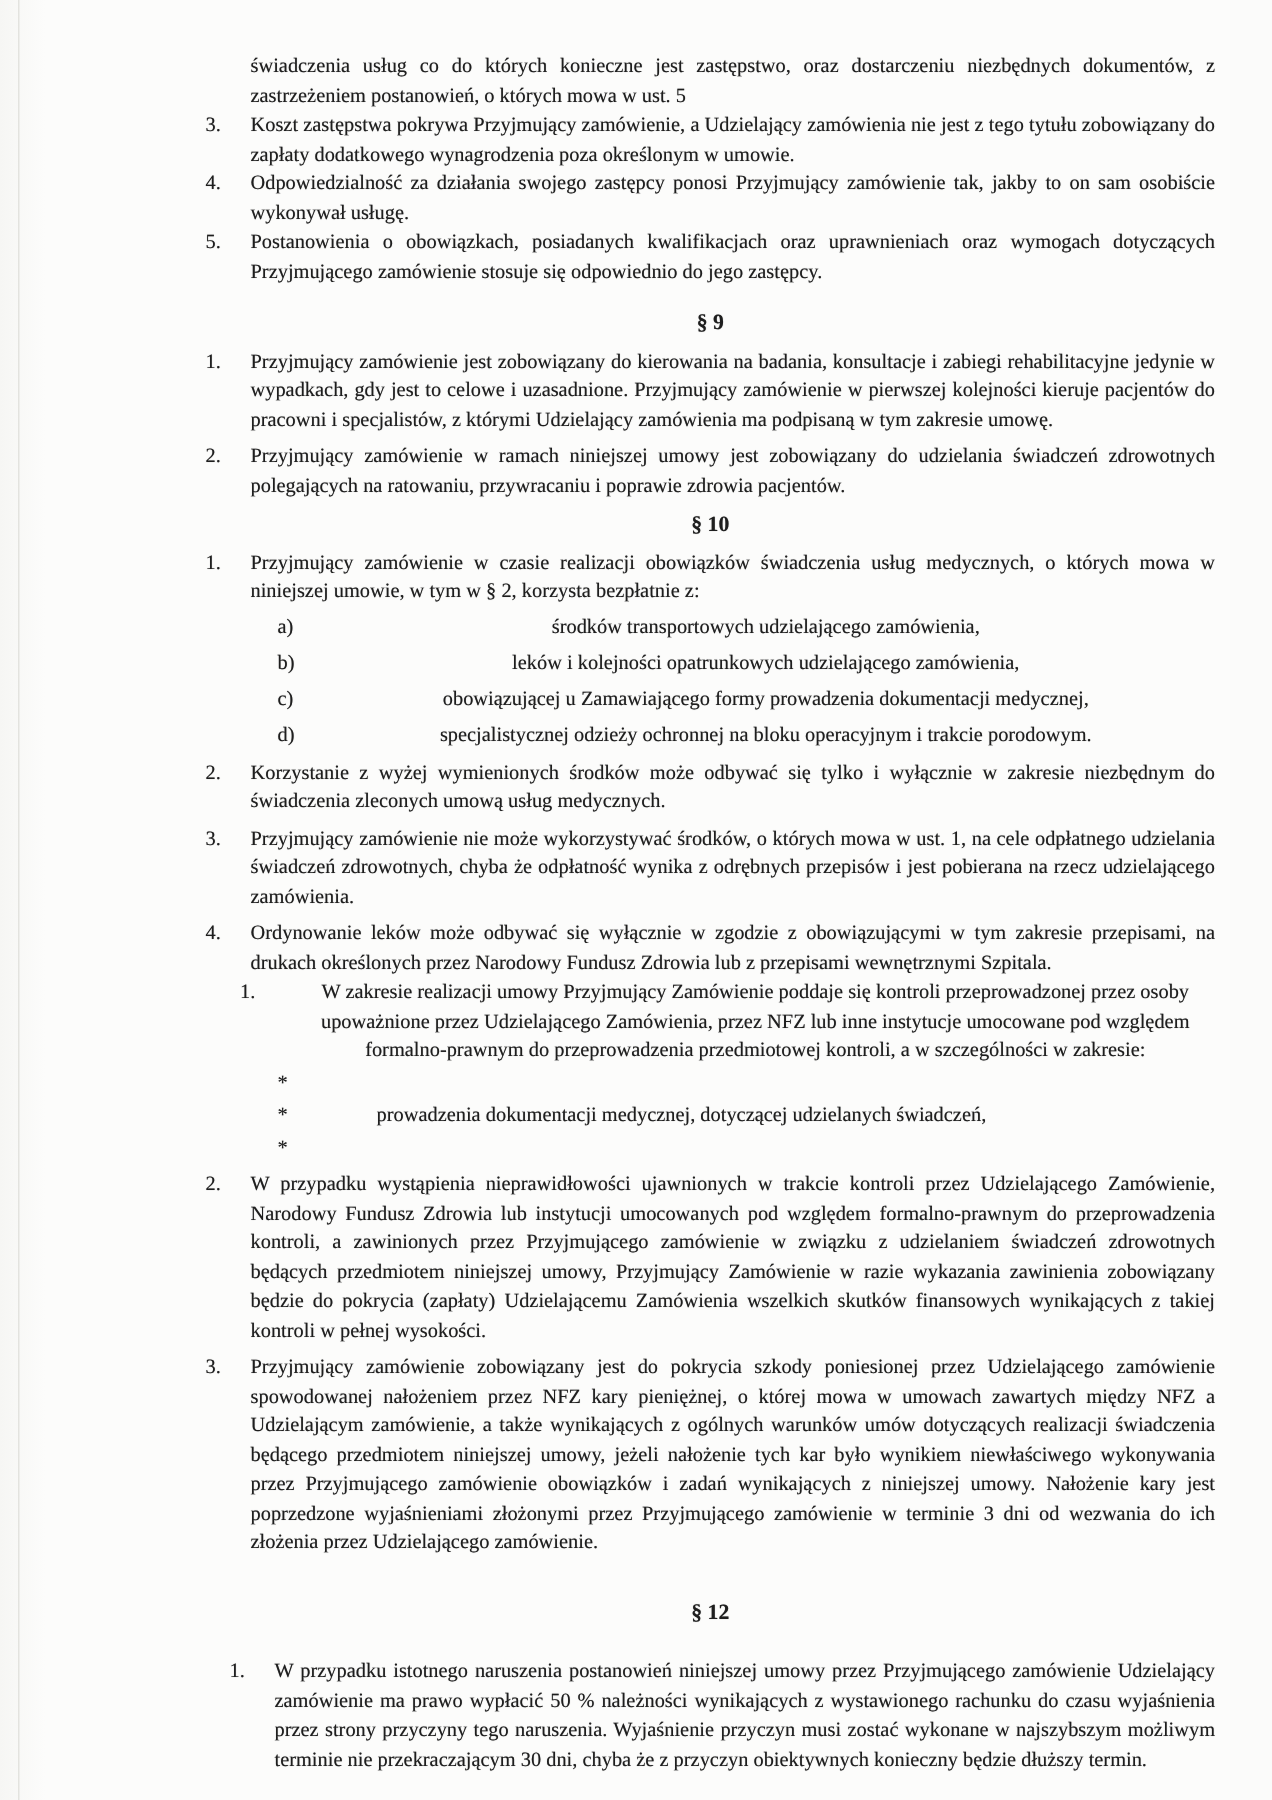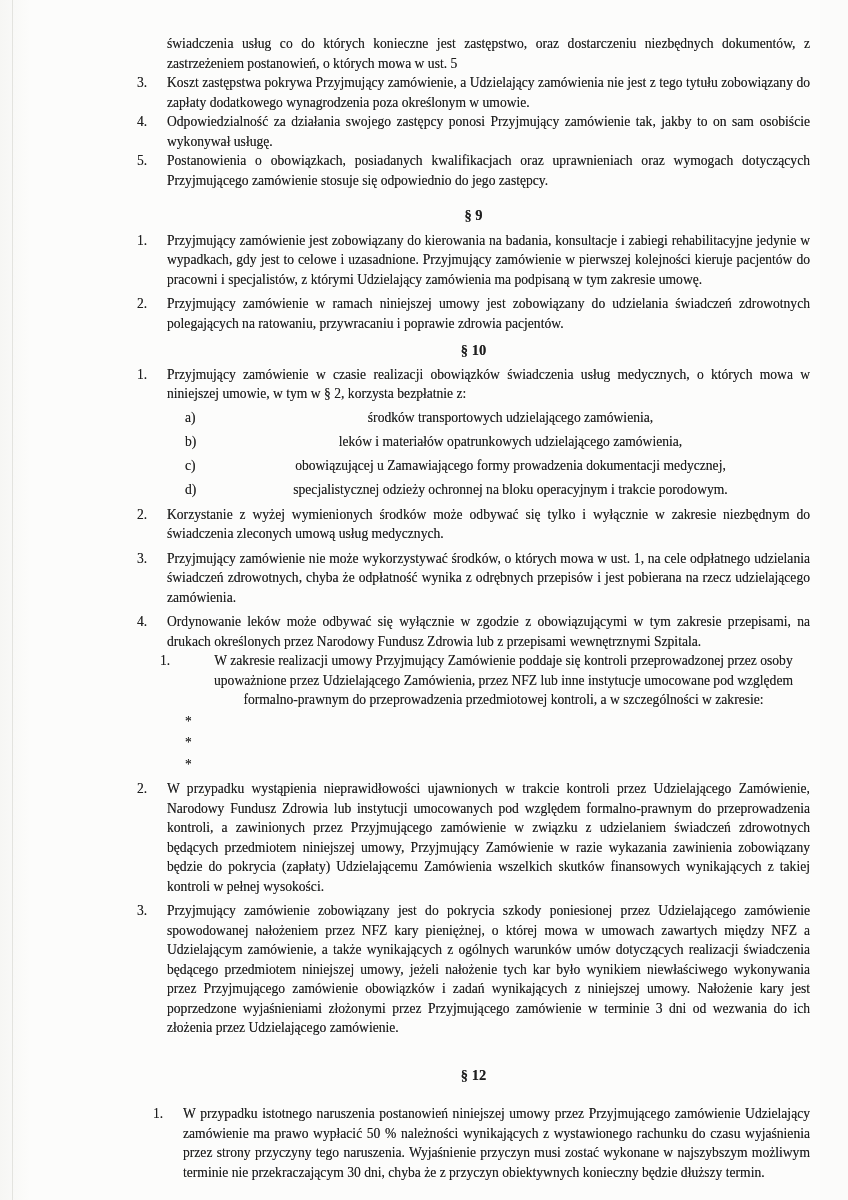--- a/index.html
+++ b/index.html
@@ -103,21 +103,21 @@
     <div class="li">
       <span class="num">1.</span>
       <span class="txt">Przyjmujący zamówienie w czasie realizacji obowiązków świadczenia usług medycznych, o których mowa w niniejszej umowie, w tym w § 2, korzysta bezpłatnie z:</span>
     </div>
     <div class="li sub">
       <span class="num">a)</span>
       <span class="txt">środków transportowych udzielającego zamówienia,</span>
     </div>
     <div class="li sub">
       <span class="num">b)</span>
-      <span class="txt">leków i materiałów opatrunkowych udzielającego zamówienia,</span>
+      <span class="txt">leków i kolejności opatrunkowych udzielającego zamówienia,</span>
     </div>
     <div class="li sub">
       <span class="num">c)</span>
       <span class="txt">obowiązującej u Zamawiającego formy prowadzenia dokumentacji medycznej,</span>
     </div>
     <div class="li sub">
       <span class="num">d)</span>
       <span class="txt">specjalistycznej odzieży ochronnej na bloku operacyjnym i trakcie porodowym.</span>
     </div>
     <div class="li gap-sm">
@@ -135,20 +135,21 @@
 
     <div class="li s11-first">
       <span class="num">1.</span>
       <span class="txt">W zakresie realizacji umowy Przyjmujący Zamówienie poddaje się kontroli przeprowadzonej przez osoby upoważnione przez Udzielającego Zamówienia, przez NFZ lub inne instytucje umocowane pod względem formalno-prawnym do przeprowadzenia przedmiotowej kontroli, a w szczególności w zakresie:</span>
     </div>
     <div class="li bullet">
       <span class="num">*</span>
     </div>
     <div class="li bullet">
       <span class="num">*</span>
+      <span class="txt">prowadzenia dokumentacji medycznej, dotyczącej udzielanych świadczeń,</span>
     </div>
     <div class="li bullet">
       <span class="num">*</span>
     </div>
     <div class="li gap-sm">
       <span class="num">2.</span>
       <span class="txt">W przypadku wystąpienia nieprawidłowości ujawnionych w trakcie kontroli przez Udzielającego Zamówienie, Narodowy Fundusz Zdrowia lub instytucji umocowanych pod względem formalno-prawnym do przeprowadzenia kontroli, a zawinionych przez Przyjmującego zamówienie w związku z udzielaniem świadczeń zdrowotnych będących przedmiotem niniejszej umowy, Przyjmujący Zamówienie w razie wykazania zawinienia zobowiązany będzie do pokrycia (zapłaty) Udzielającemu Zamówienia wszelkich skutków finansowych wynikających z takiej kontroli w pełnej wysokości.</span>
     </div>
     <div class="li gap-sm">
       <span class="num">3.</span>

